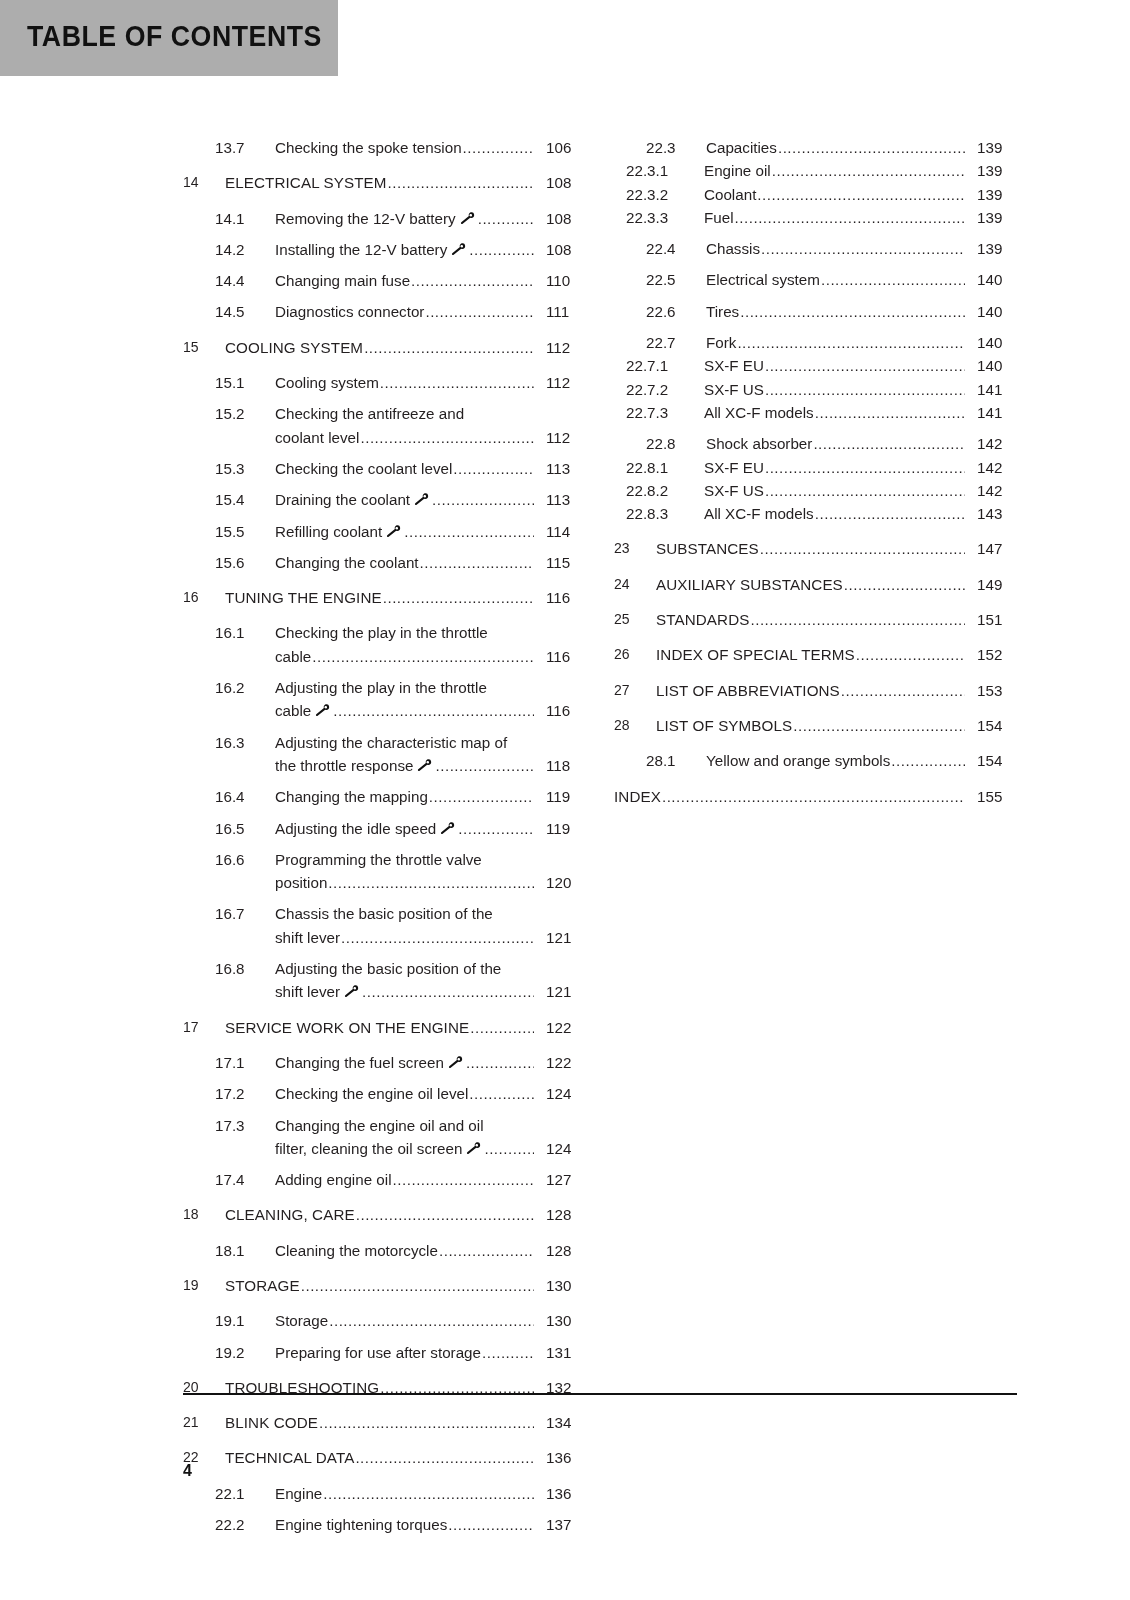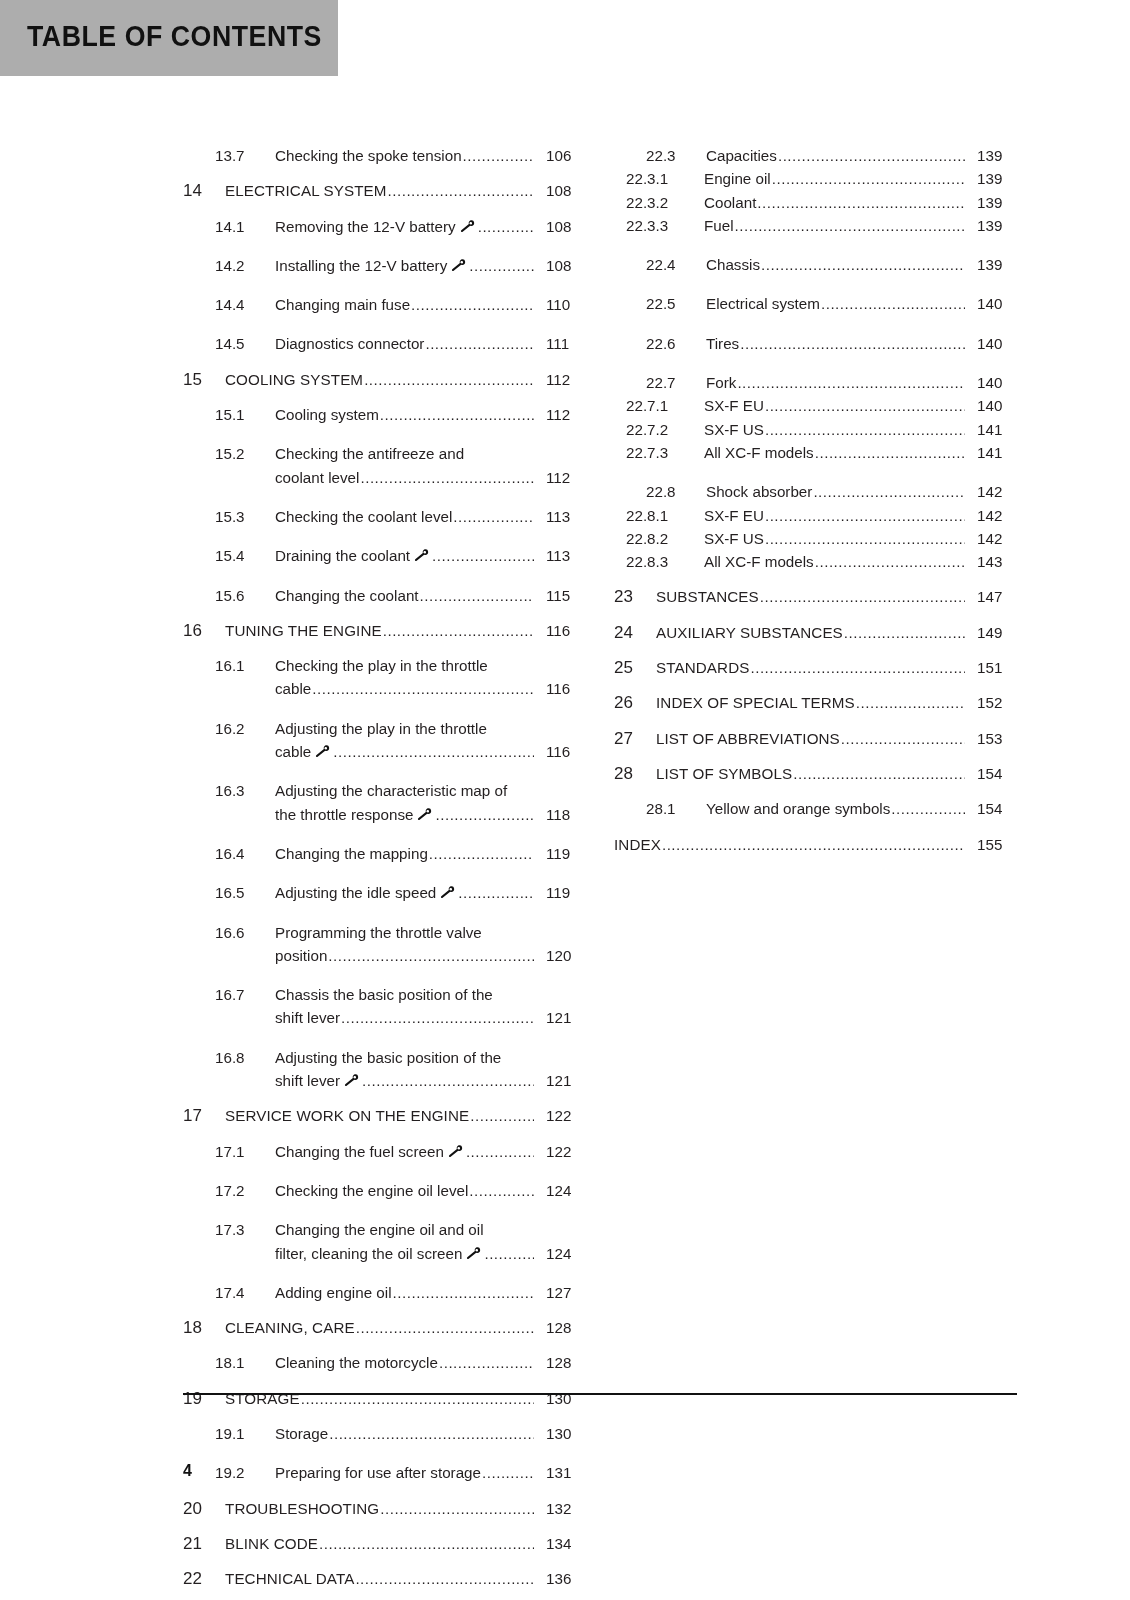--- a/index.html
+++ b/index.html
@@ -55,34 +55,34 @@
 
   
   .entry {
     display: flex;
     align-items: flex-start;
     font-size: 15.2px;
     line-height: 23.3px;
     color: #231f20;
   }
   .entry.lvl1 { margin-top: 12px; }
-  .entry.lvl2 { margin-top: 16px; }
+  .entry.lvl2 { margin-top: 8px; }
   .entry.group-start { margin-top: 12px; }
 
   .num {
     flex: 0 0 auto;
     text-align: left;
     white-space: nowrap;
   }
   .lvl1 > .num { width: 42px; margin-left: 0px; }
   .lvl2 > .num { width: 60px; margin-left: 32px; }
   .lvl3 > .num { width: 78px; margin-left: 12px; }
   .noindex > .num { width: 0px; margin-left: 0; }
 
-  .lvl1 > .num { font-size: 17px; }
+  .lvl1 > .num { font-size: 14px; }
 
   .mid {
     flex: 1 1 auto;
     min-width: 0;
     position: relative;
   }
 
   .title-line {
     display: flex;
     align-items: baseline;
@@ -275,20 +275,35 @@
               <svg viewBox="0 0 16 14" width="15" height="13">
                 <path d="M14.6 1.1c-1.1-1.0-2.8-1.1-4.0-0.3-1.2 0.8-1.6 2.3-1.1 3.6L1.3 11.0c-0.5 0.4-0.5 1.1-0.1 1.6 0.4 0.5 1.1 0.5 1.6 0.1l8.1-6.5c1.2 0.6 2.7 0.3 3.6-0.8 0.9-1.1 0.9-2.7 0.1-3.8zM12.4 4.6c-0.6 0.5-1.5 0.4-2.0-0.2-0.5-0.6-0.4-1.5 0.2-2.0 0.6-0.5 1.5-0.4 2.0 0.2 0.5 0.6 0.4 1.5-0.2 2.0z" fill="#111111"></path>
               </svg>
             </span>
             <span class="leader"></span>
             <span class="pg">113</span>
           </span>
         </span>
       </div>
       <div class="entry lvl2">
+        <span class="num">15.5</span>
+        <span class="mid">
+          <span class="title-line">
+            <span class="title-text">Refilling coolant</span>
+            <span class="wrench">
+              <svg viewBox="0 0 16 14" width="15" height="13">
+                <path d="M14.6 1.1c-1.1-1.0-2.8-1.1-4.0-0.3-1.2 0.8-1.6 2.3-1.1 3.6L1.3 11.0c-0.5 0.4-0.5 1.1-0.1 1.6 0.4 0.5 1.1 0.5 1.6 0.1l8.1-6.5c1.2 0.6 2.7 0.3 3.6-0.8 0.9-1.1 0.9-2.7 0.1-3.8zM12.4 4.6c-0.6 0.5-1.5 0.4-2.0-0.2-0.5-0.6-0.4-1.5 0.2-2.0 0.6-0.5 1.5-0.4 2.0 0.2 0.5 0.6 0.4 1.5-0.2 2.0z" fill="#111111"></path>
+              </svg>
+            </span>
+            <span class="leader"></span>
+            <span class="pg">114</span>
+          </span>
+        </span>
+      </div>
+      <div class="entry lvl2">
         <span class="num">15.6</span>
         <span class="mid">
           <span class="title-line">
             <span class="title-text">Changing the coolant</span>
             <span class="leader"></span>
             <span class="pg">115</span>
           </span>
         </span>
       </div>
       <div class="entry lvl1 group-start">

